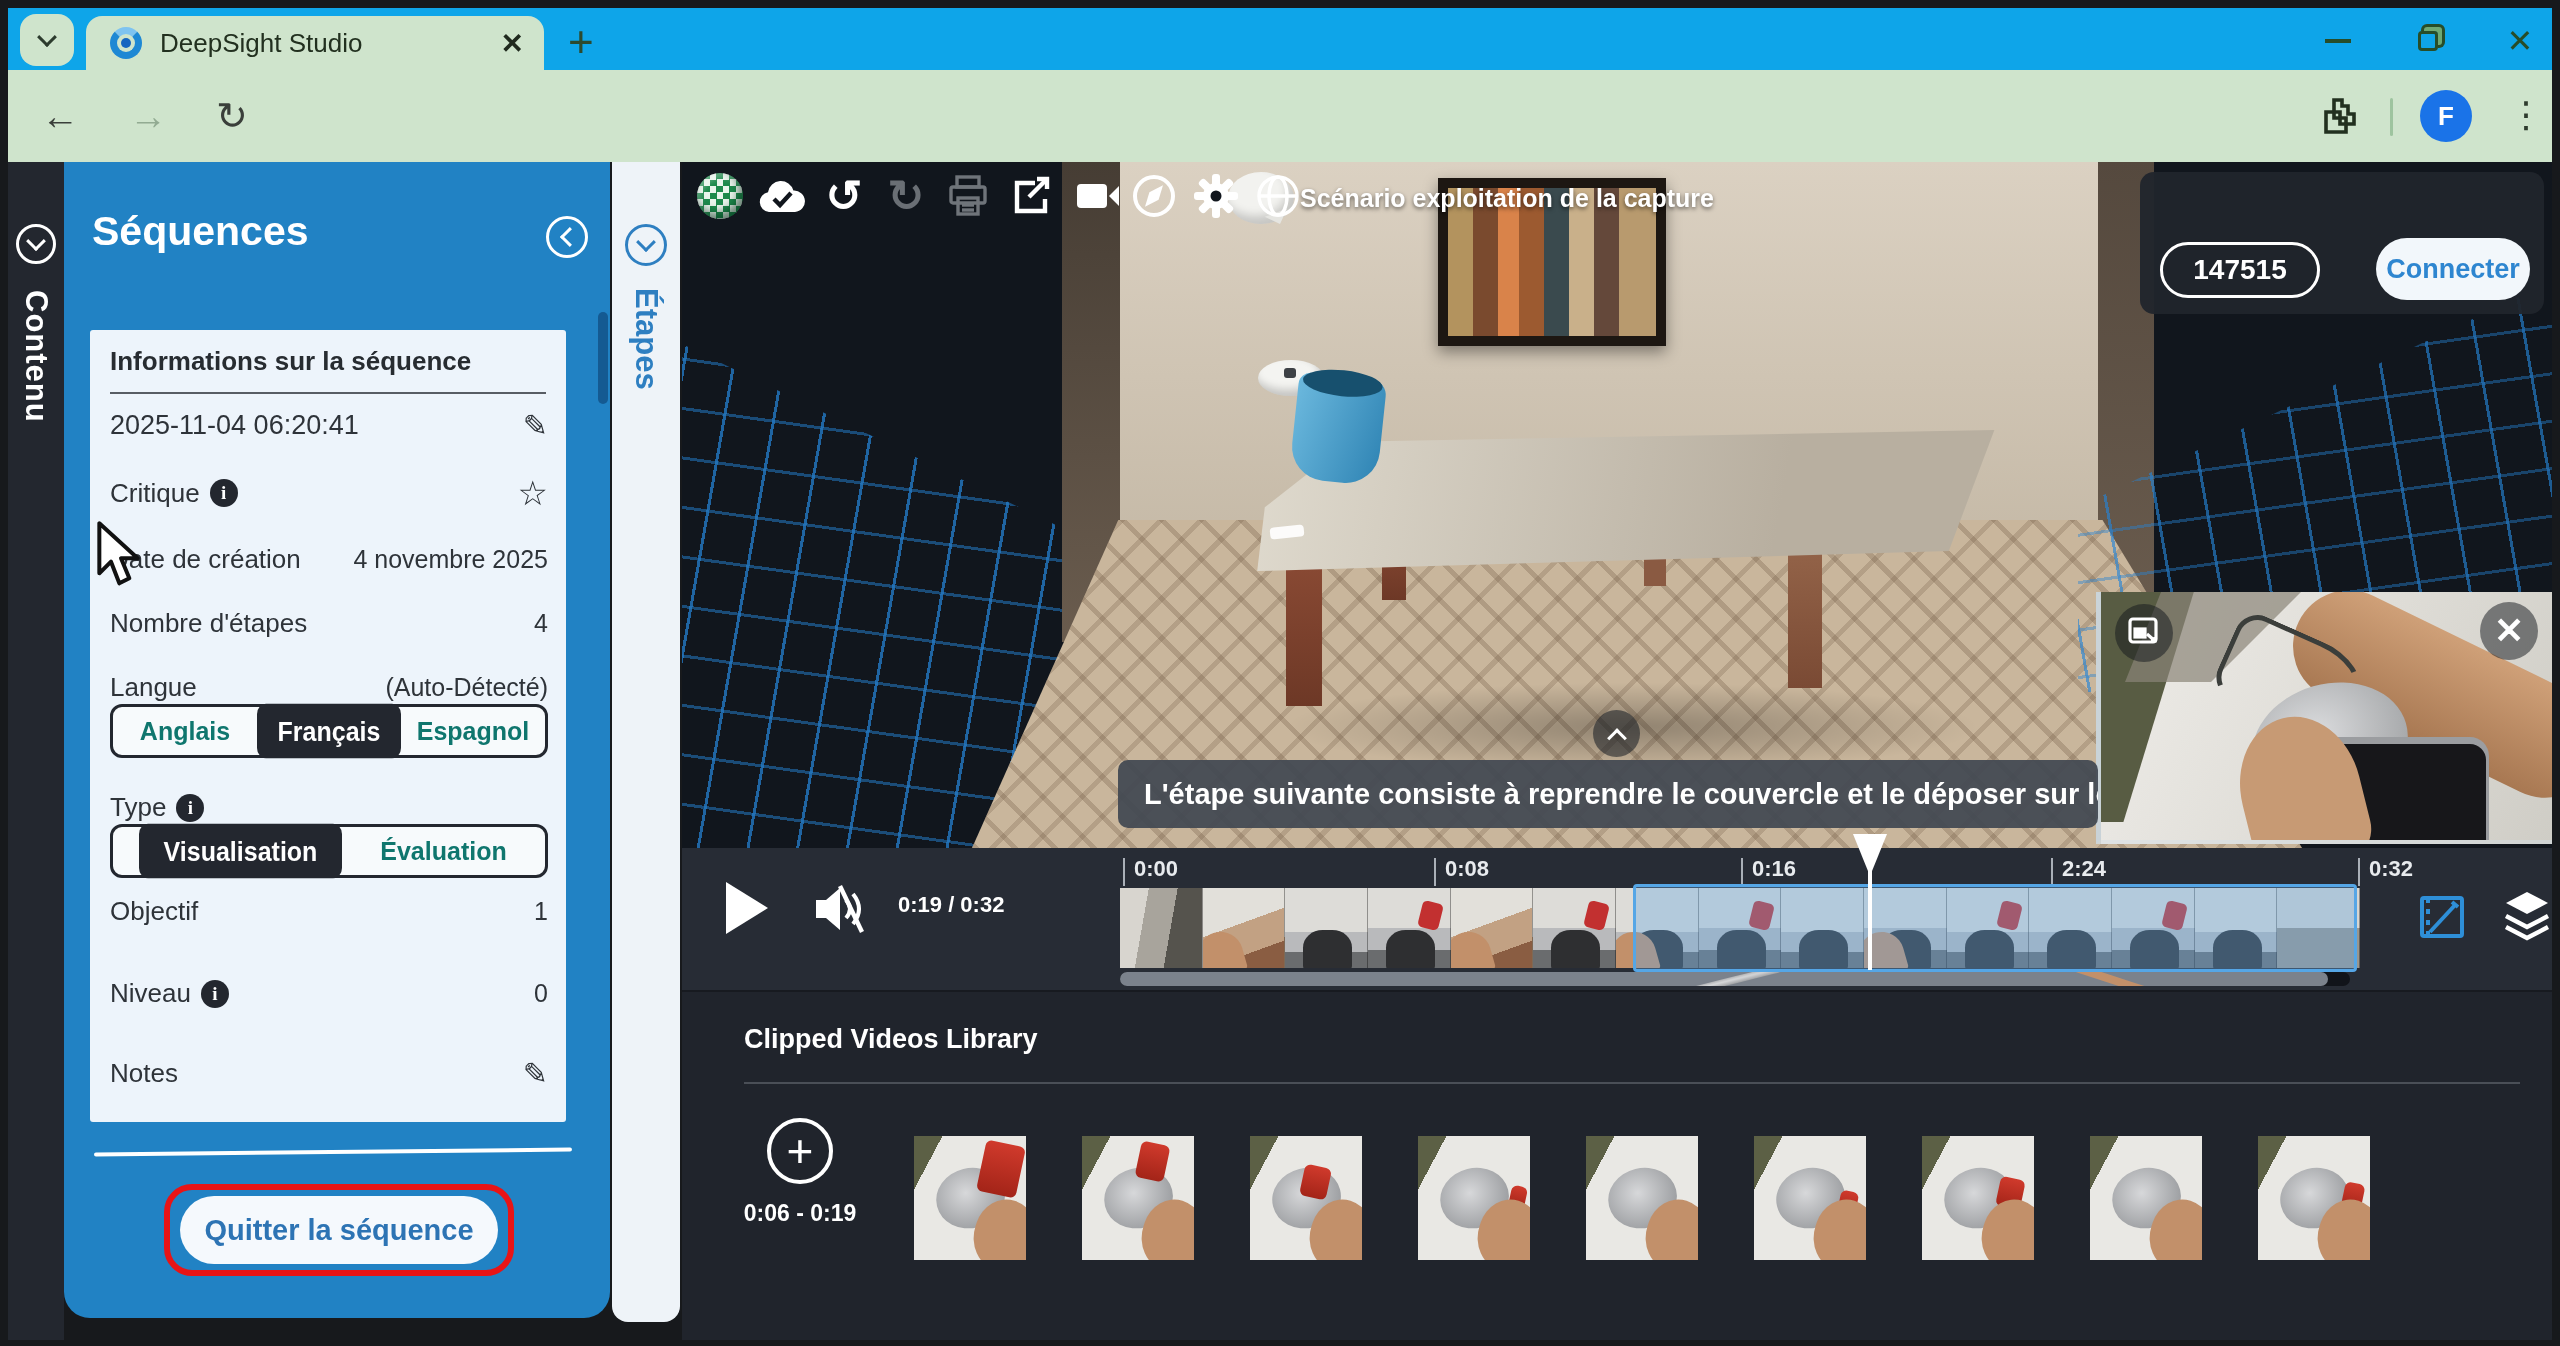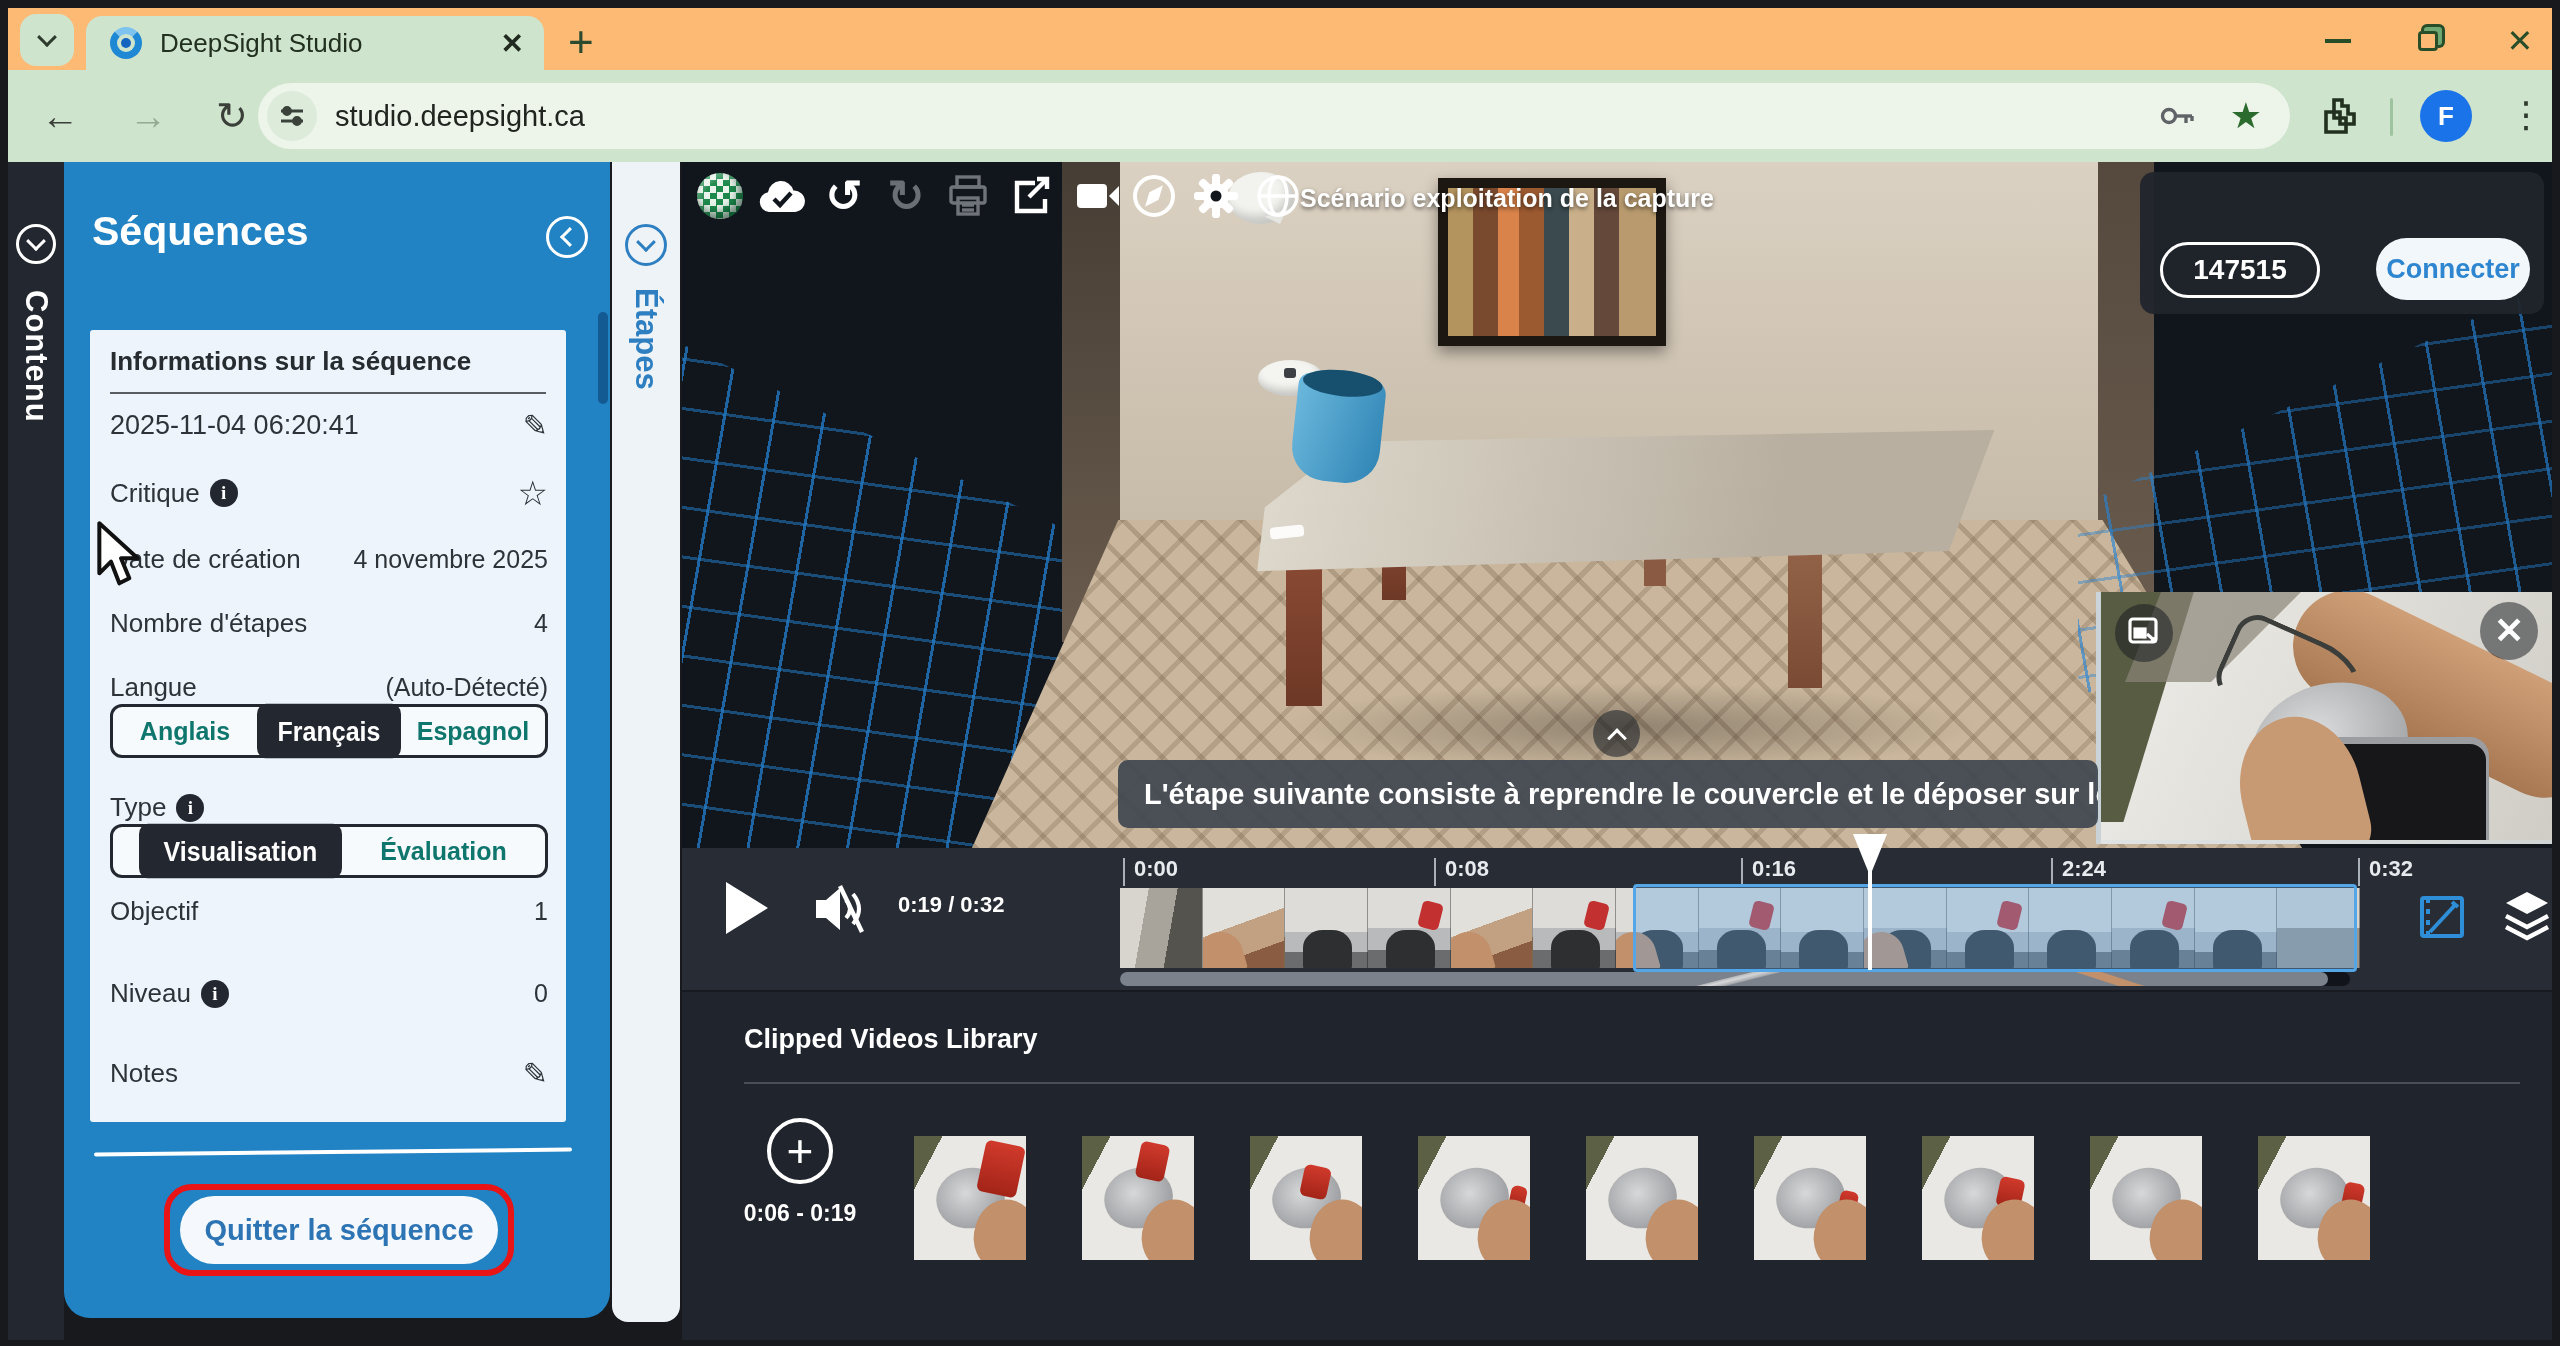--- a/index.html
+++ b/index.html
@@ -1,20 +1,20 @@
 <!DOCTYPE html>
 <html><head>
 <meta charset="utf-8">
 <style>
   * { margin:0; padding:0; box-sizing:border-box; }
   body { font-family:"Liberation Sans", sans-serif; background:#17191c; }
   .screen { position:relative; width:2560px; height:1346px; background:#17191c; overflow:hidden; }
 
   
-  .tabstrip { position:absolute; left:8px; top:8px; width:2544px; height:62px; background:#fdba74; }
+  .tabstrip { position:absolute; left:8px; top:8px; width:2544px; height:62px; background:#0ea5e9; }
   .tab-search-btn { position:absolute; left:12px; top:6px; width:54px; height:52px; border-radius:16px; background:#cfe4cc; display:flex; align-items:center; justify-content:center; color:#2c3b2d; }
   .tab { position:absolute; left:78px; top:8px; width:458px; height:54px; background:#cfe4cc; border-radius:16px 16px 0 0; display:flex; align-items:center; padding:0 20px 0 24px; }
   .favicon { width:32px; height:32px; border-radius:50%; border:7px solid #1e88d4; border-top-color:#7ec3f0; position:relative; flex:0 0 auto; }
   .favicon::after { content:""; position:absolute; left:4px; top:4px; width:10px; height:10px; border-radius:50%; background:#1565c0; }
   .tab-title { margin-left:18px; font-size:26px; color:#22301f; flex:1 1 auto; white-space:nowrap; overflow:hidden; }
   .tab-close { font-size:28px; font-weight:700; color:#202a1e; margin-left:12px; cursor:default; }
   .newtab { position:absolute; left:560px; top:10px; font-size:44px; font-weight:400; color:#2c4a2e; line-height:48px; }
   .win-btn { position:absolute; top:14px; width:44px; height:38px; display:flex; align-items:center; justify-content:center; color:#274d29; }
   .win-min span { display:block; width:26px; height:4px; background:#274d29; }
   .win-restore span { display:block; width:20px; height:20px; border:3px solid #274d29; border-radius:4px; box-shadow:5px -5px 0 -1px #6fa873, 5px -5px 0 2px #274d29; }
@@ -196,44 +196,20 @@
     <div class="win-btn win-restore" style="left:2398px;">
         <span></span>
       </div>
     <div class="win-btn win-close" style="left:2490px;">✕</div>
   </div>
 
   <div class="toolbar">
     <div class="nav-ic" style="left:24px;">←</div>
     <div class="nav-ic nav-disabled" style="left:112px;">→</div>
     <div class="nav-ic" style="left:196px;">↻</div>
-    <div class="urlbar">
-      <span class="tune-circle">
-        <svg width="26" height="26" viewBox="0 0 26 26">
-            <g stroke="#3a423a" stroke-width="3" fill="none">
-              <line x1="2" y1="8" x2="24" y2="8"></line>
-              <line x1="2" y1="18" x2="24" y2="18"></line>
-              <circle cx="8" cy="8" r="3.4" fill="#3a423a"></circle>
-              <circle cx="18" cy="18" r="3.4" fill="#3a423a"></circle>
-            </g>
-          </svg>
-      </span>
-      <span class="url-text">studio.deepsight.ca</span>
-      <span class="url-right">
-        <svg width="40" height="40" viewBox="0 0 40 40">
-            <g stroke="#5f6368" stroke-width="3.4" fill="none">
-              <circle cx="13" cy="20" r="6.5"></circle>
-              <line x1="19.5" y1="20" x2="36" y2="20"></line>
-              <line x1="30" y1="20" x2="30" y2="27"></line>
-              <line x1="36" y1="20" x2="36" y2="25"></line>
-            </g>
-          </svg>
-        <span class="star">★</span>
-      </span>
-    </div>
     <div style="position:absolute;left:2308px;top:22px;">
       <svg width="48" height="48" viewBox="0 0 48 48">
           <path d="M18 8h8v6h6v8h6v10h-8v-6h-6v-6h-6z M10 20h8v6h6v6h6v8H10z" fill="none" stroke="#22301f" stroke-width="3.6"></path>
         </svg>
     </div>
     <div class="sep"></div>
     <div class="avatar">F</div>
     <div class="kebab">⋮</div>
   </div>
 

